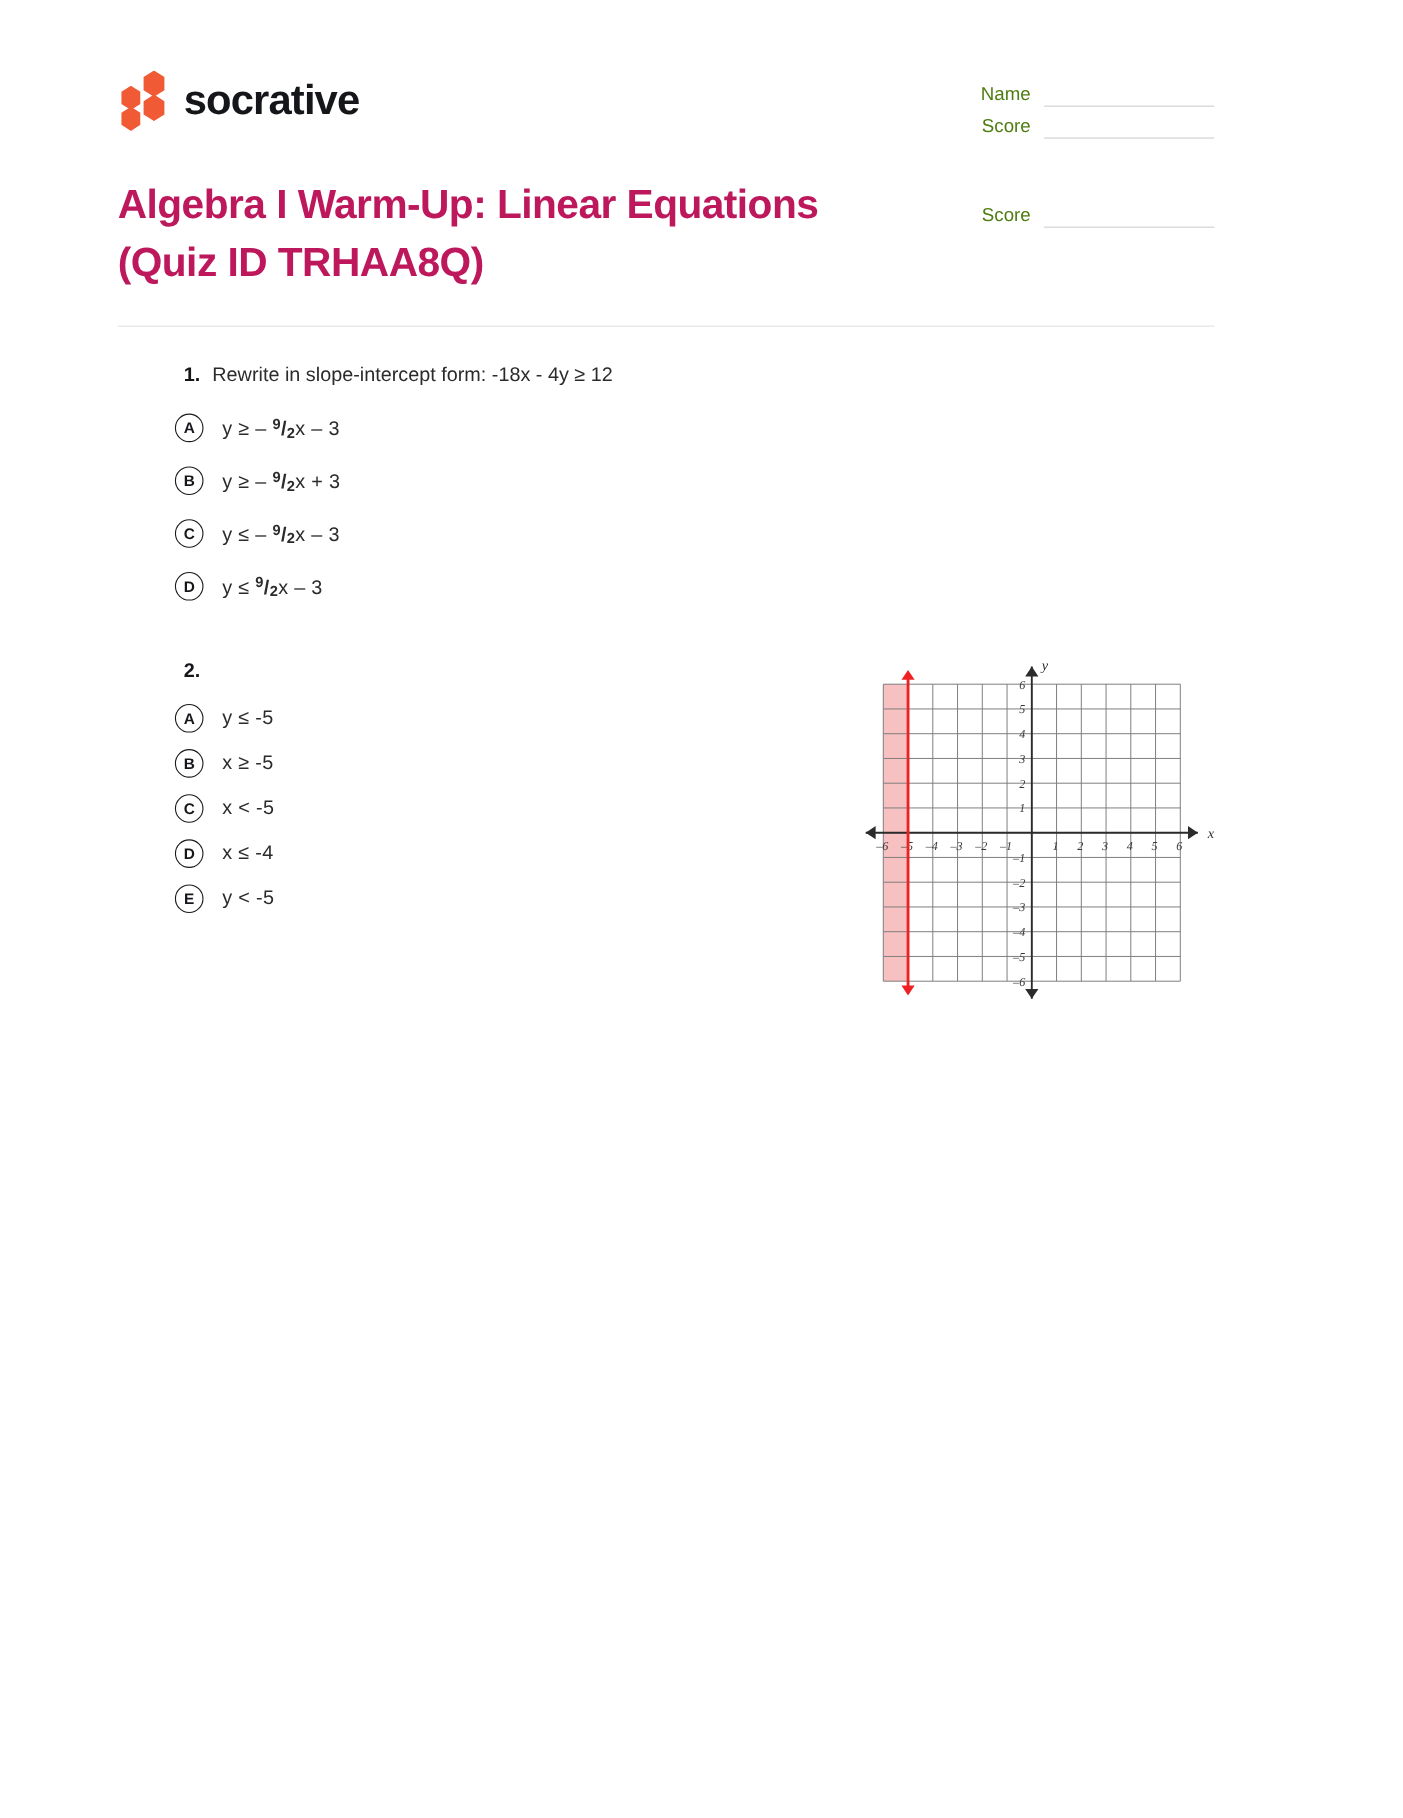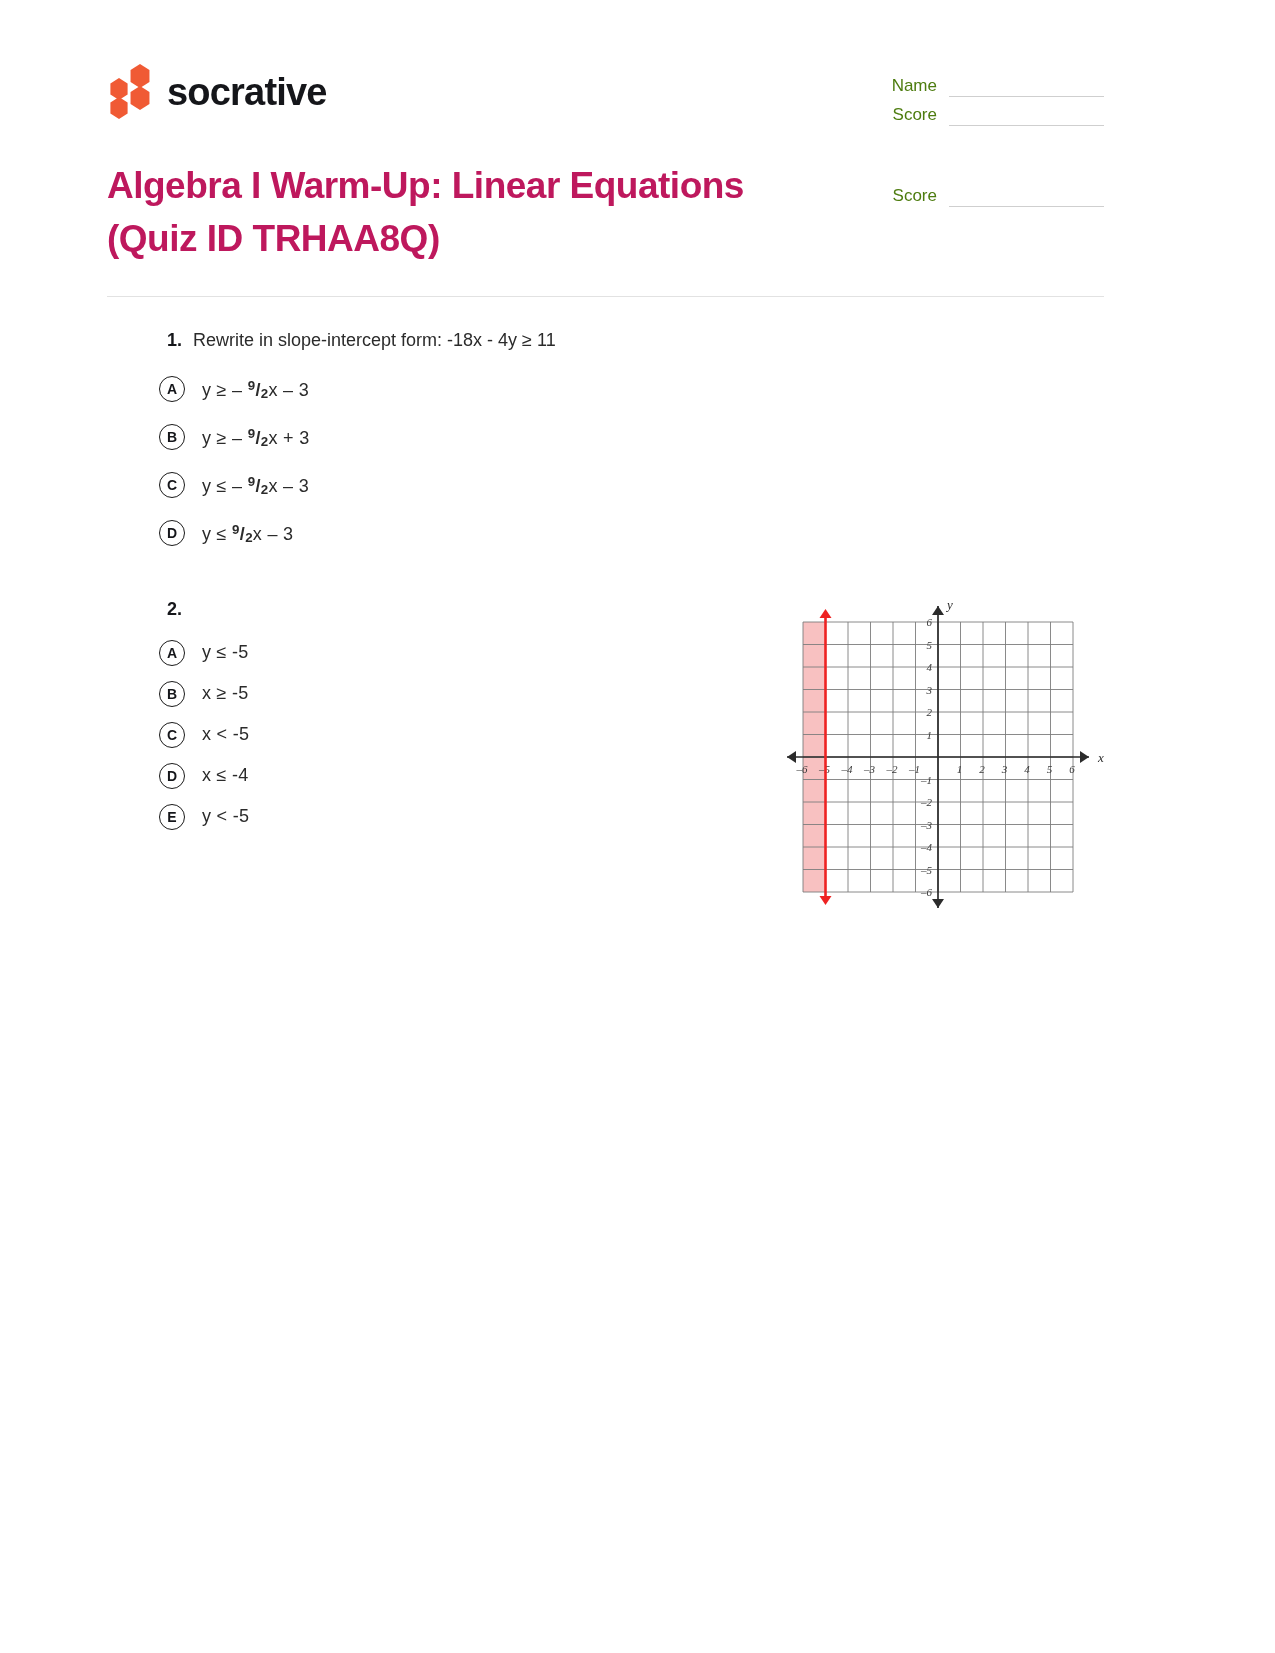--- a/index.html
+++ b/index.html
@@ -216,21 +216,21 @@
       </div>
     </div>
   </div>
 
   <div class="title">Algebra I Warm-Up: Linear Equations (Quiz ID TRHAA8Q)</div>
   <div class="rule"></div>
 
   <div class="question" id="q1">
     <div class="q-head">
       <span class="q-num">1.</span>
-      <span class="q-text">Rewrite in slope-intercept form: -18x - 4y ≥ 11</span>
+      <span class="q-text">Rewrite in slope-intercept form: -18x - 4y ≥ 12</span>
     </div>
     <div class="choices">
 
       <div class="choice">
         <span class="choice-bubble">A</span>
         <span class="choice-text"><span>y ≥ – </span><span class="frac"><sup>9</sup><span class="slash">/</span><sub>2</sub></span><span>x – 3</span></span>
       </div>
 
       <div class="choice">
         <span class="choice-bubble">B</span>

